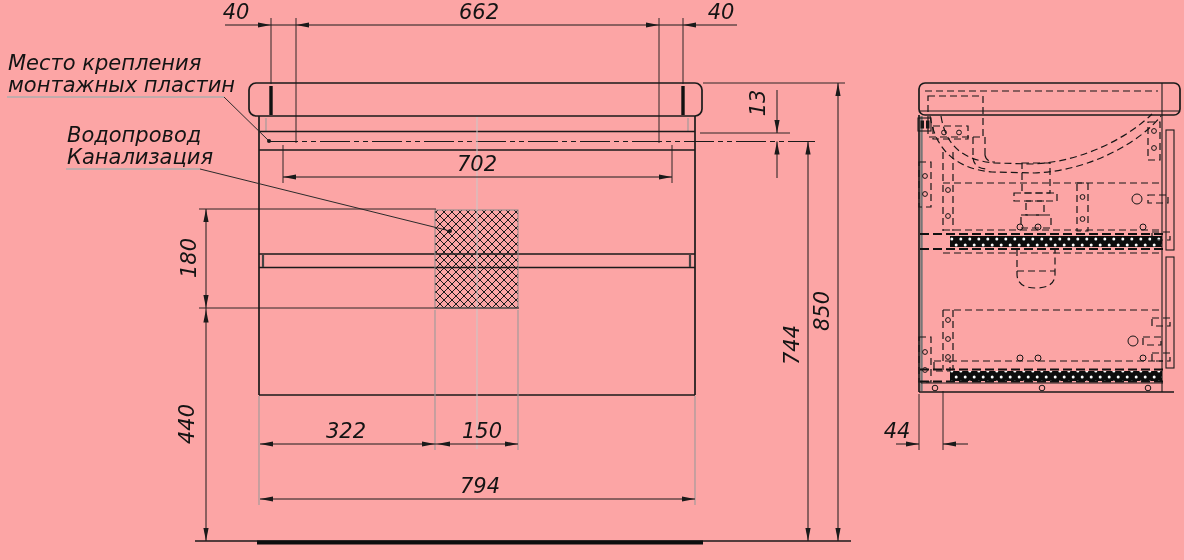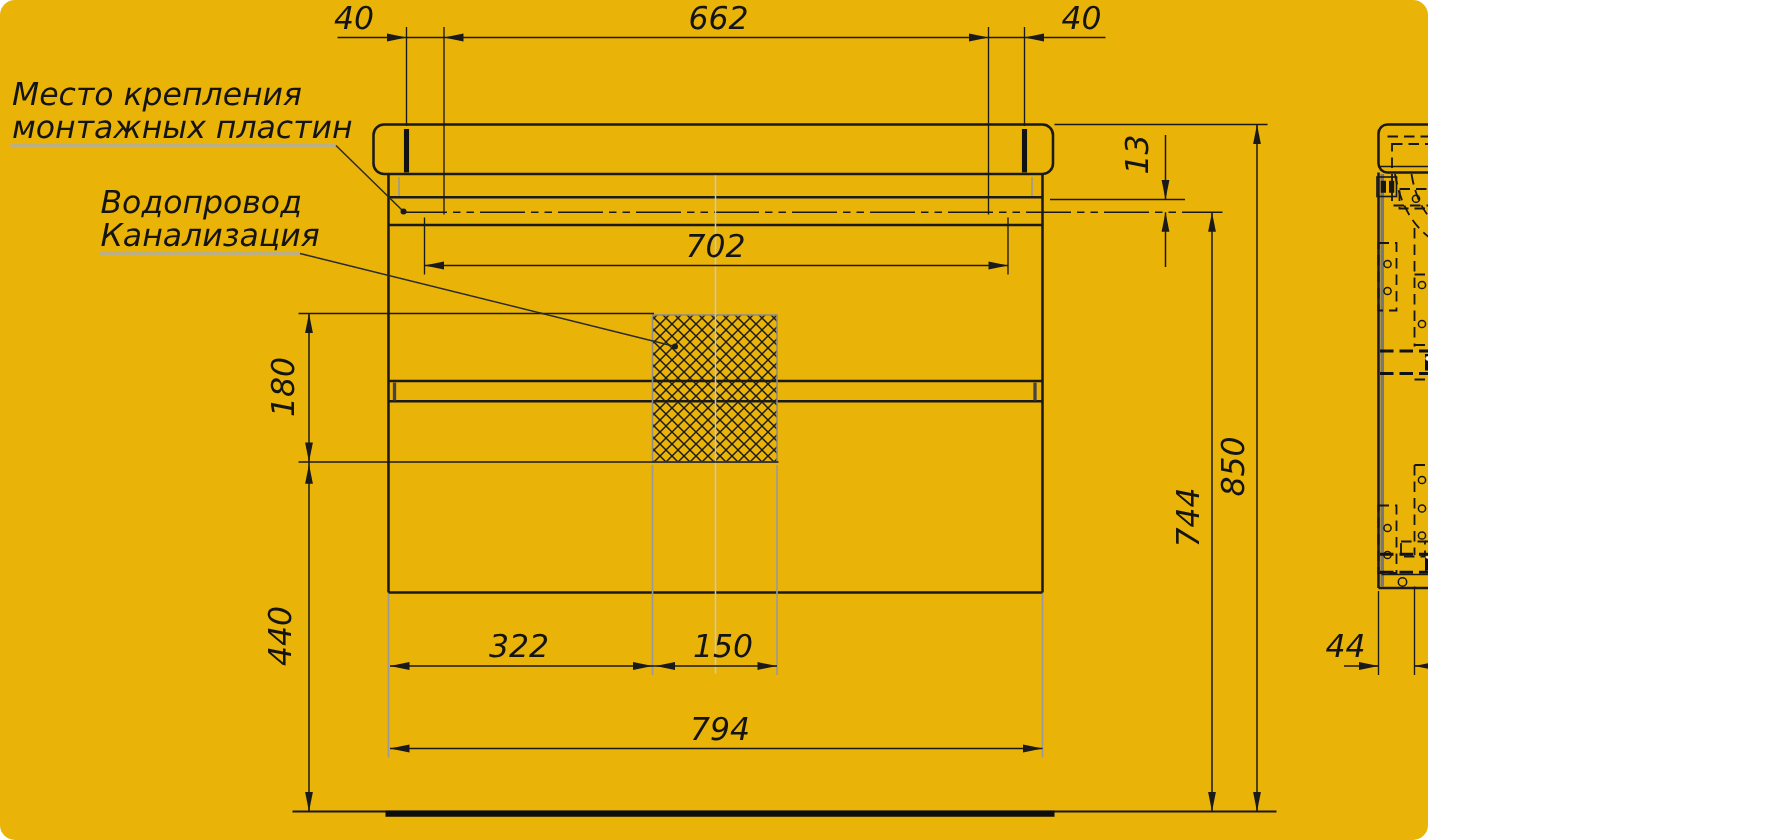--- a/index.html
+++ b/index.html
@@ -1,17 +1,17 @@
 <!DOCTYPE html>
 <html><head>
 <meta charset="utf-8">
 <style>
   html,body{margin:0;padding:0;background:#ffffff;}
-  .canvas{position:relative;width:952px;height:560px;background:#eab308;overflow:hidden;
-          font-family:"DejaVu Sans",sans-serif;border-radius:10px;}
+  .canvas{position:relative;width:1184px;height:560px;background:#fca5a5;overflow:hidden;
+          font-family:"DejaVu Sans",sans-serif;}
   svg{display:block;}
   
   .ol   {stroke:#1a1a1a;stroke-width:1.7;fill:none;}               
   .thin {stroke:#1a1a1a;stroke-width:1.1;fill:none;}               
   .dim  {stroke:#1a1a1a;stroke-width:1;fill:none;}                 
   .ext  {stroke:#1a1a1a;stroke-width:0.9;fill:none;}               
   .extg {stroke:#9a9a9a;stroke-width:1.1;fill:none;}               
   .extl {stroke:#c8c8c8;stroke-width:1;fill:none;}                 
   .dash {stroke:#161616;stroke-width:1.2;fill:none;stroke-dasharray:7 4;}
   .dashb{stroke:#111;stroke-width:2.1;fill:none;stroke-dasharray:9 4;}

